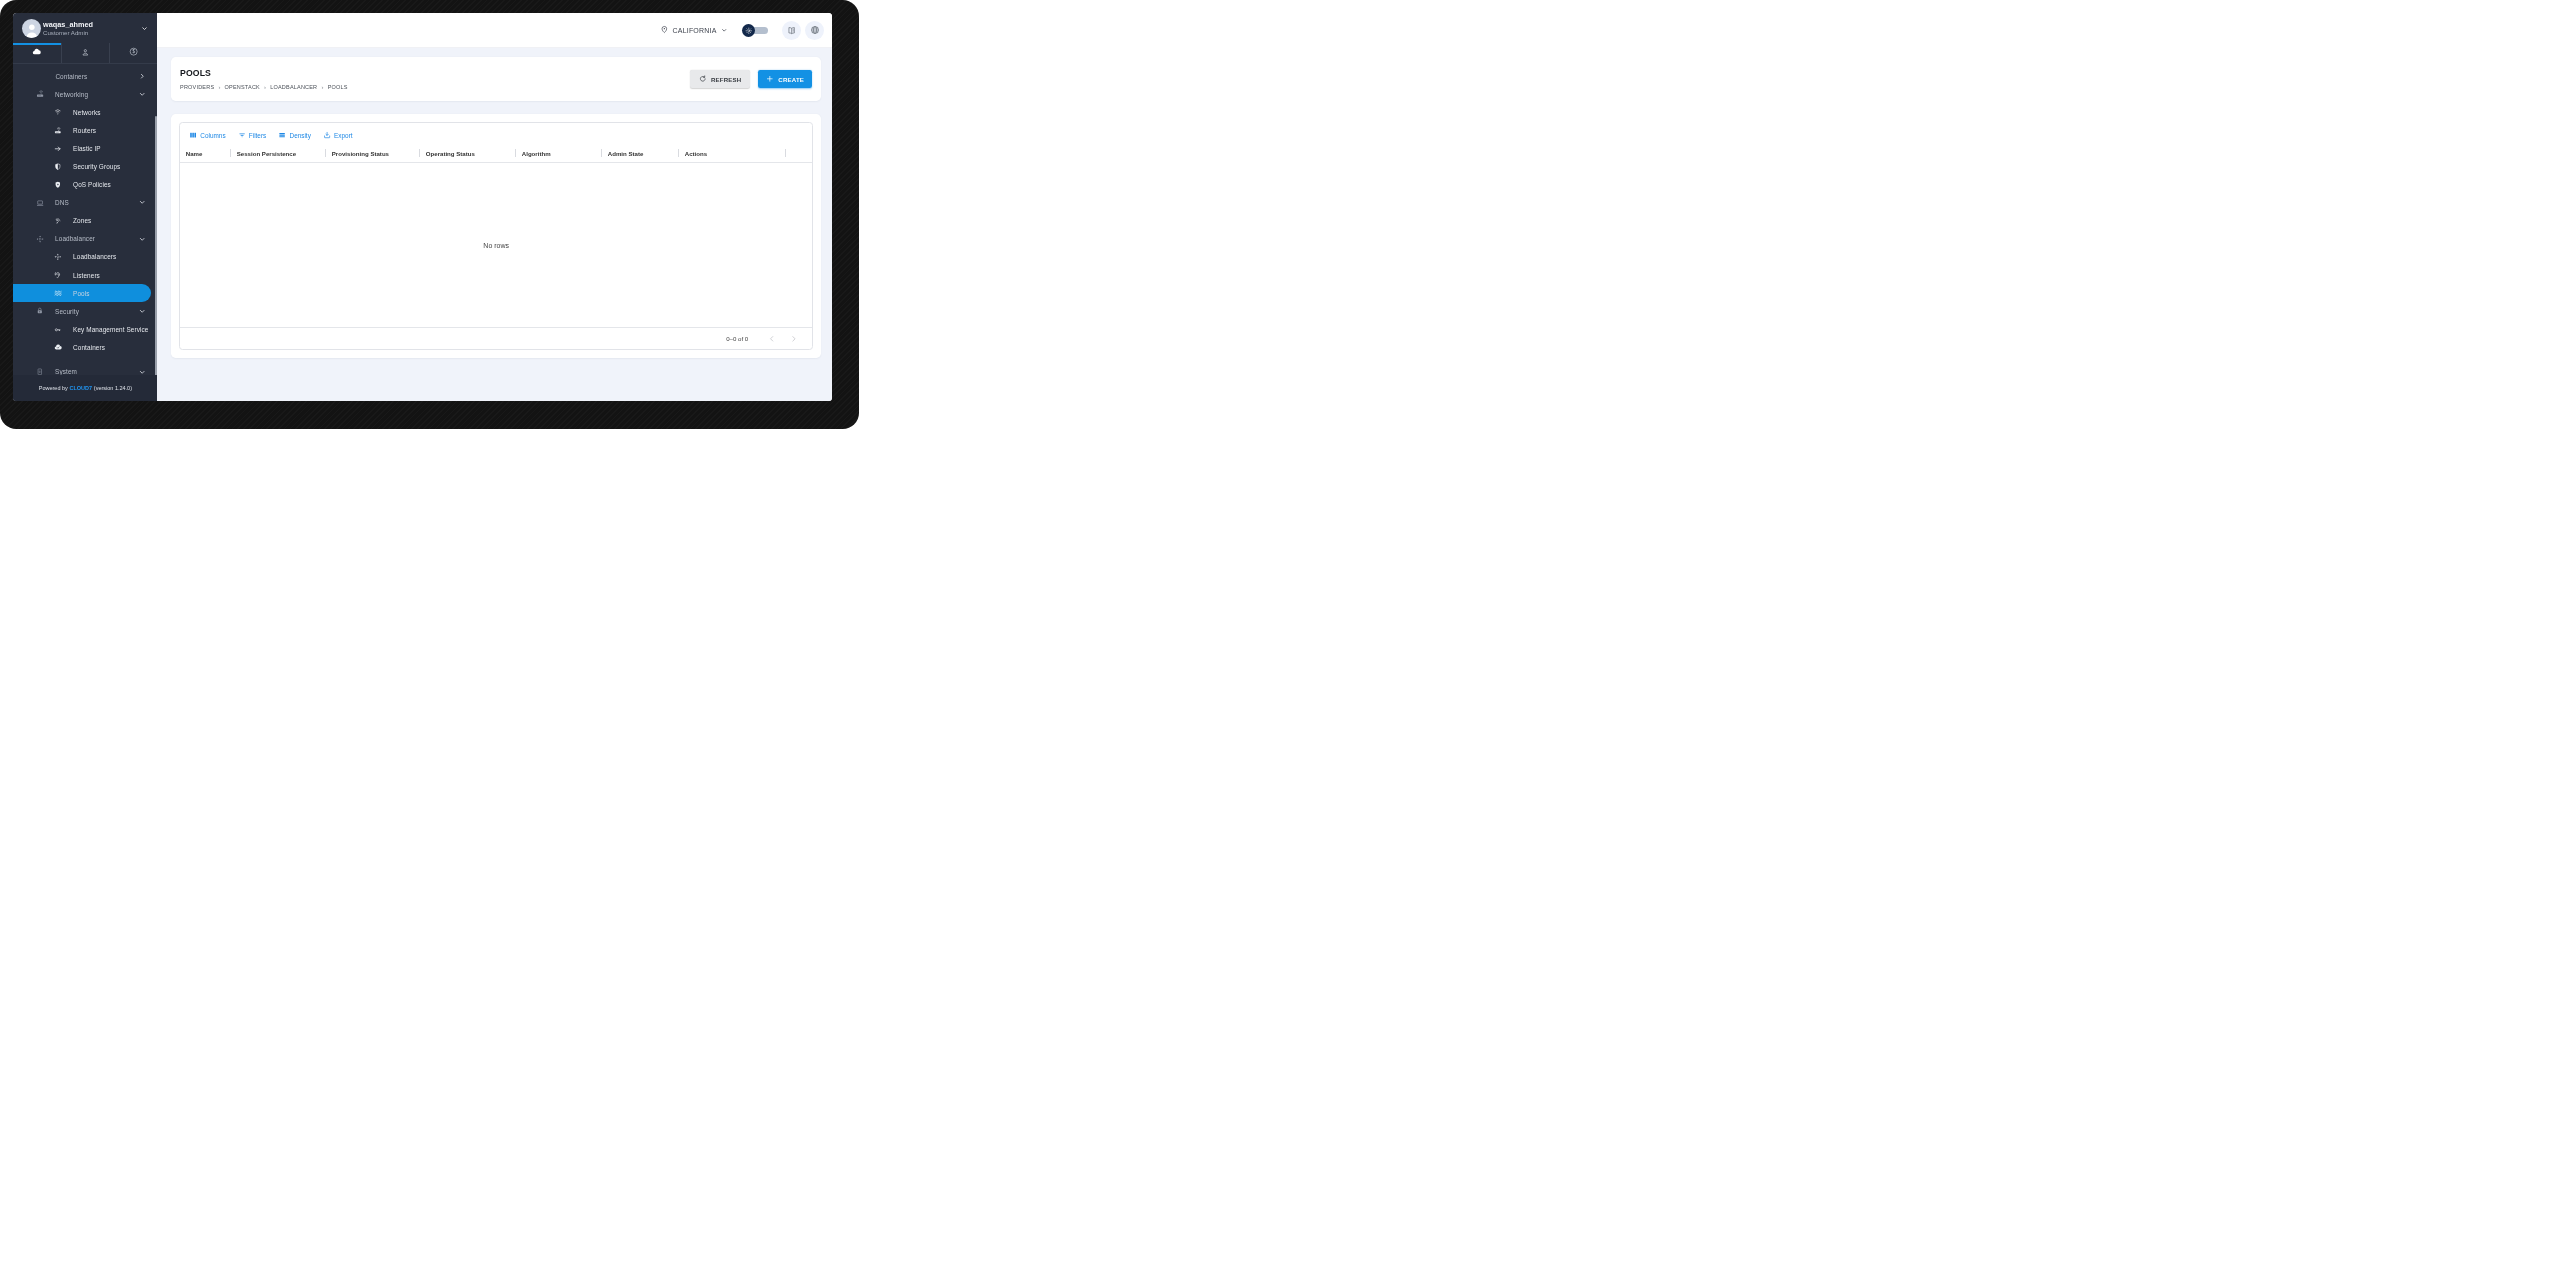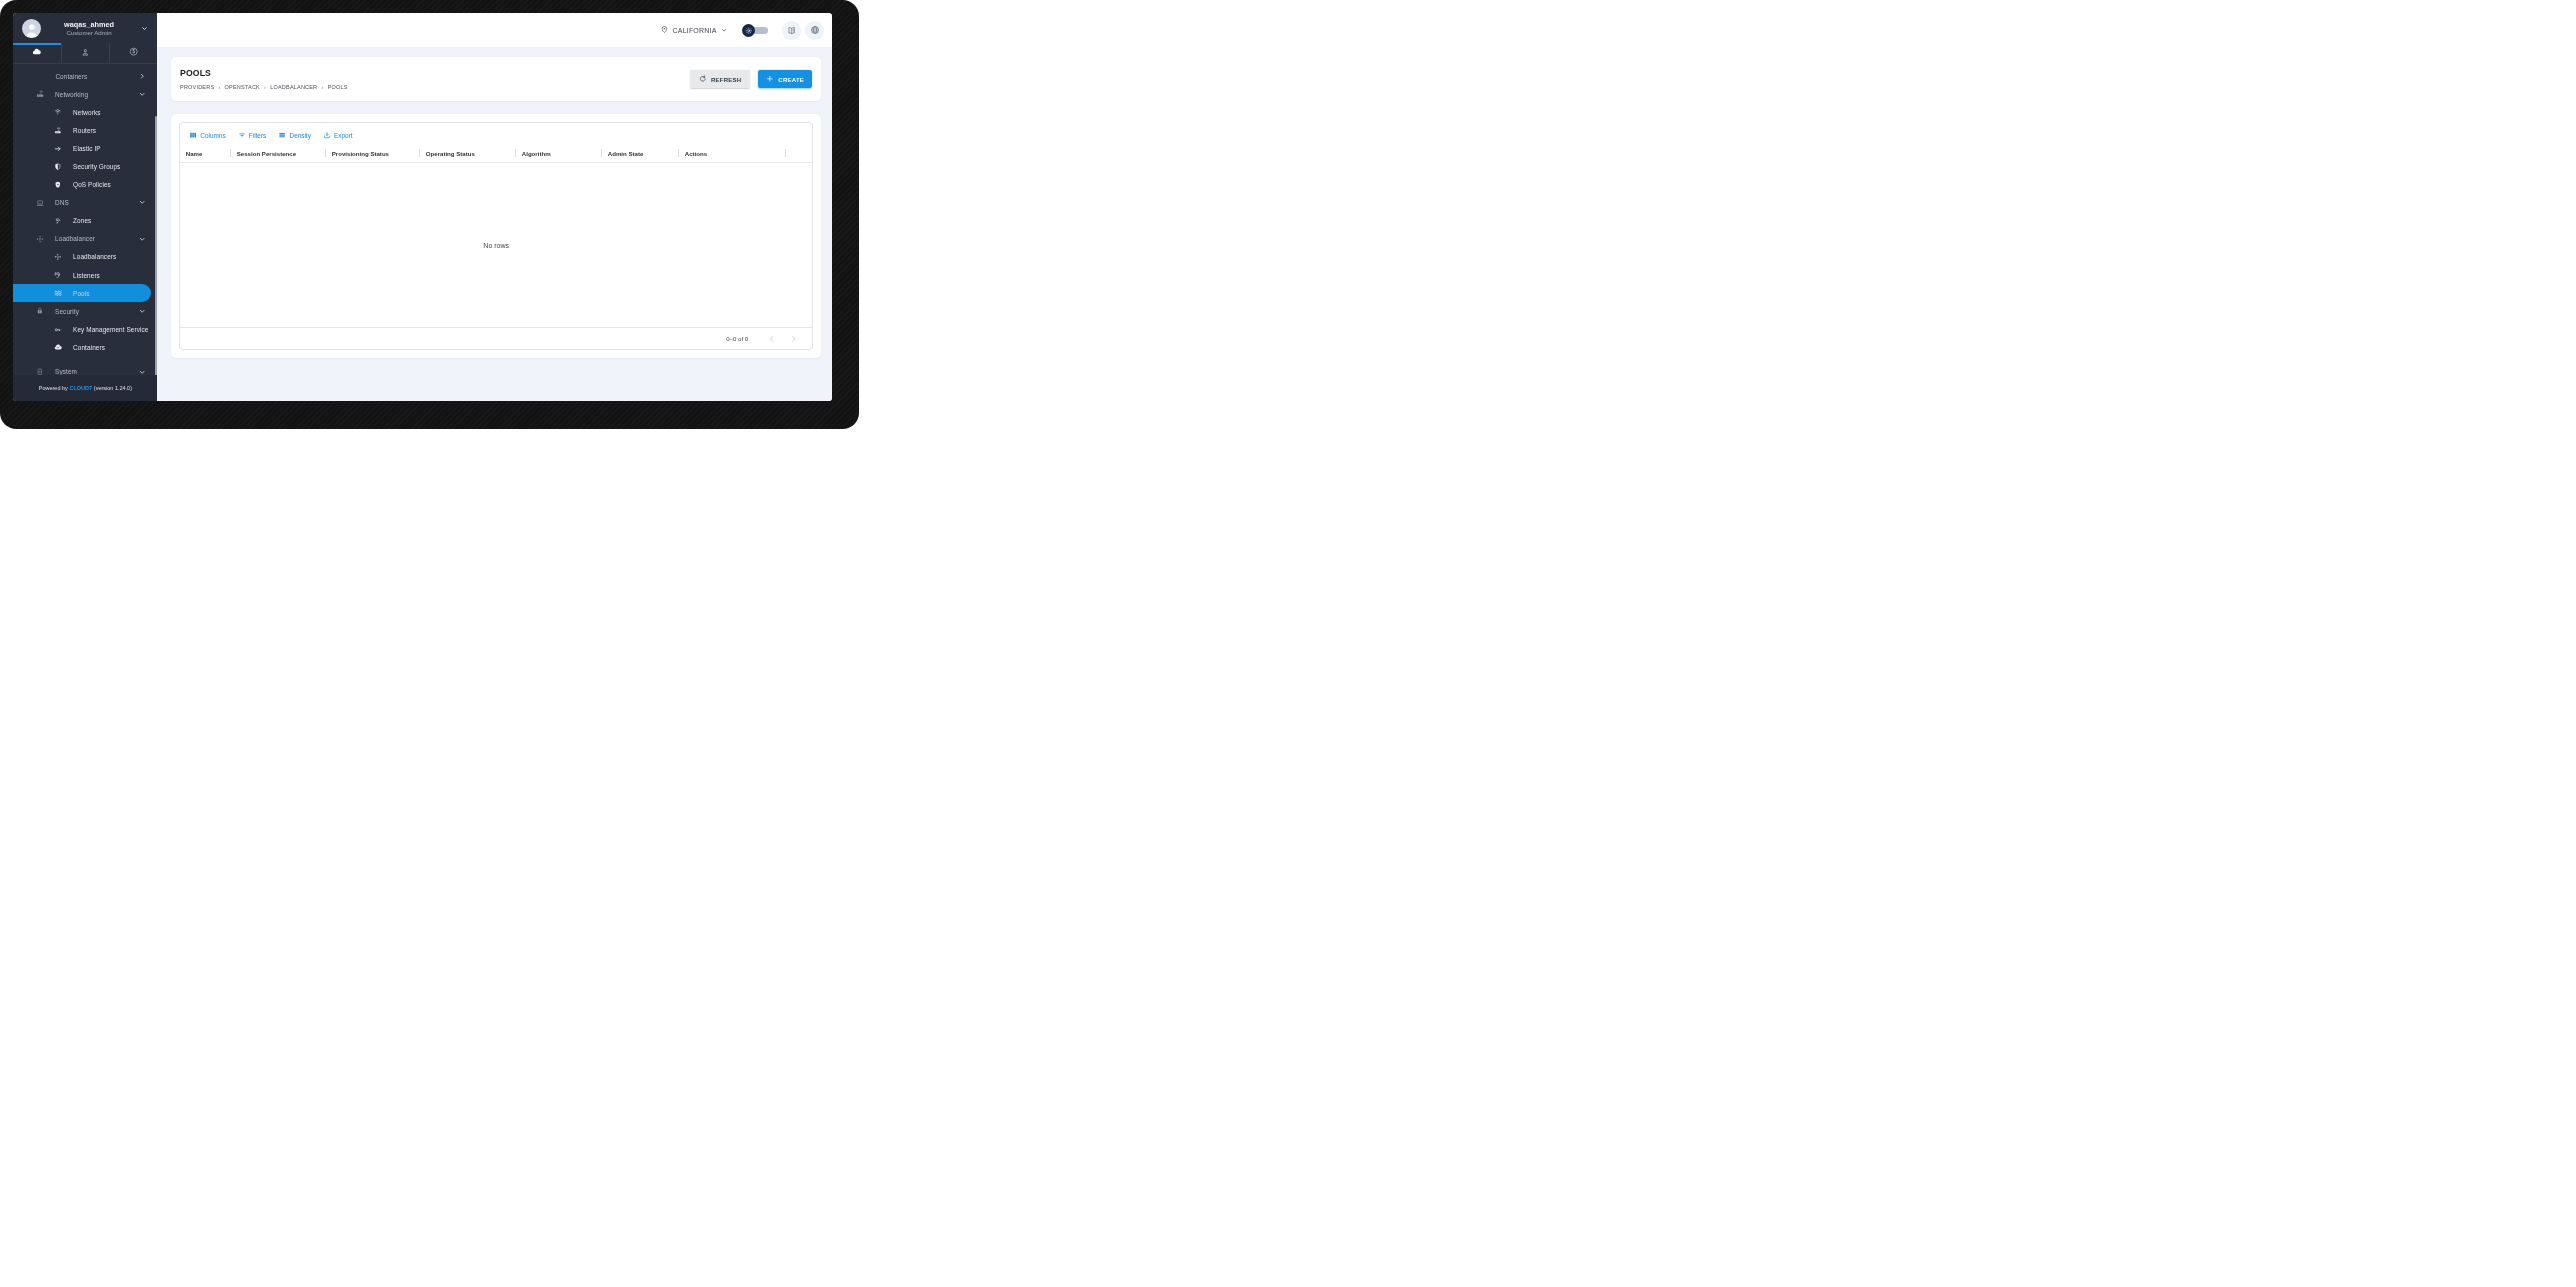--- a/index.html
+++ b/index.html
@@ -6,21 +6,21 @@
   html,body { background:#ffffff; font-family:"Liberation Sans", sans-serif; }
   .frame { position:relative; width:859px; height:429px; background:#131313; border-radius:16.3px;
            background-image:repeating-linear-gradient(-45deg, rgba(255,255,255,.025) 0 1.2px, transparent 1.2px 4.1px); }
   .ui { position:absolute; left:13.4px; top:13.4px; right:27px; bottom:28.5px; background:#ffffff;
         border-radius:3.5px; overflow:hidden; display:flex; }
 
   
   .sidebar { width:144px; min-width:144px; background:#282e3c; display:flex; flex-direction:column; position:relative; }
   .user-row { height:30px; display:flex; align-items:center; padding-left:8.7px; position:relative; }
   .avatar { width:19px; height:19px; border-radius:50%; background:#cdd5e3; overflow:hidden; display:flex; align-items:flex-end; justify-content:center; }
-  .user-meta { margin-left:23px; line-height:1.25;text-align:center; }
+  .user-meta { margin-left:2px; line-height:1.25; }
   .user-name { font-size:7.3px; font-weight:700; color:#f2f4f8; }
   .user-role { font-size:6.1px; color:#a9b0bd; }
   .user-chev { margin-left:auto; margin-right:9.3px; color:#ffffff; display:flex; }
 
   .tabs { height:20.4px; display:flex; position:relative; border-bottom:0.6px solid #343b4a; }
   .tab { flex:1; display:flex; align-items:center; justify-content:center; color:#c6ccd6; }
   .tab + .tab { border-left:0.6px solid #39404f; }
   .tab.active { color:#ffffff; }
   .tab-indicator { position:absolute; top:0; left:0; width:33.33%; height:1.2px; background:#1391e4; }
 

